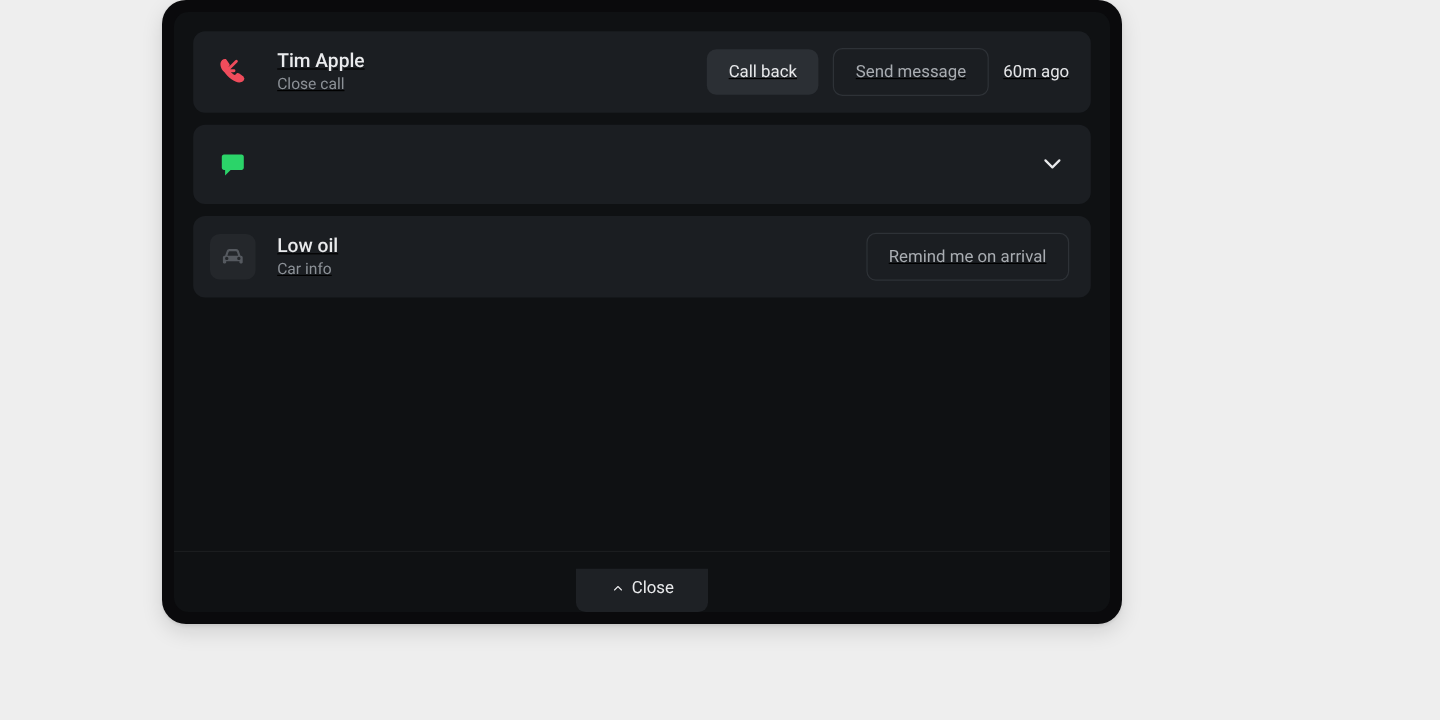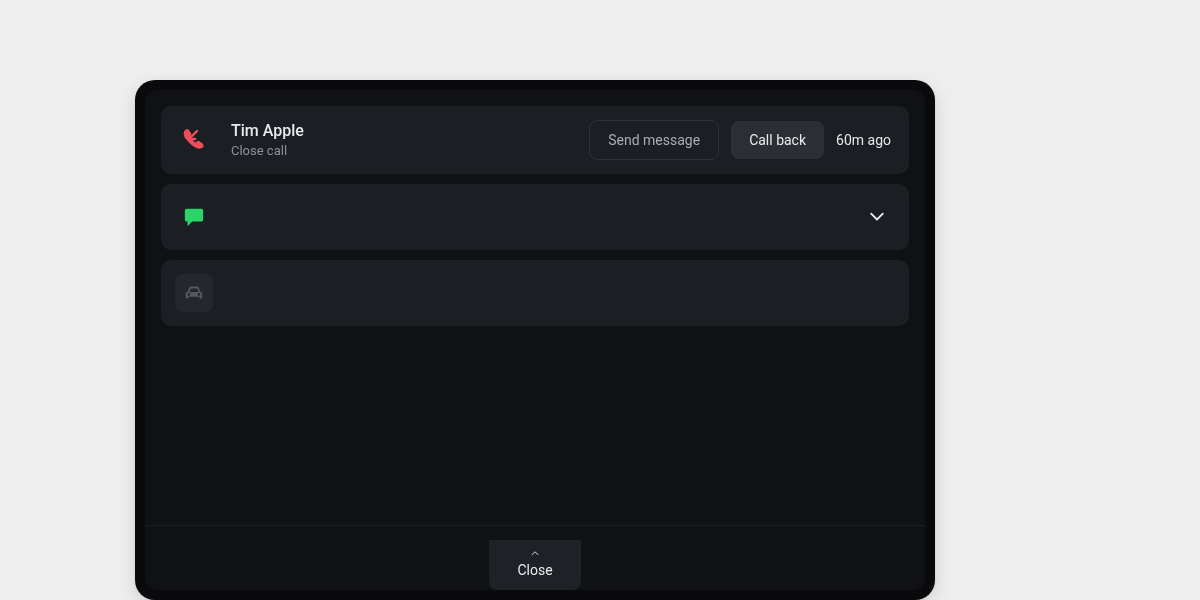--- a/index.html
+++ b/index.html
@@ -8,22 +8,23 @@
     width: 1200px;
     height: 600px;
     background: #eeeeee;
     font-family: -apple-system, BlinkMacSystemFont, "Segoe UI", Roboto, "Helvetica Neue", sans-serif;
     -webkit-font-smoothing: antialiased;
   }
   .stage {
     width: 1070px;
     height: 600px;
     display: flex;
-    align-items: flex-end;
-    justify-content: center;
+    align-items: flex-start;
+    justify-content: center;
+    text-decoration: underline;
   }
   .device {
     width: 800px;
     height: 520px;
     background: #0a0a0c;
     border-radius: 20px;
     box-shadow: 0 6px 18px rgba(0,0,0,0.12), 0 1px 3px rgba(0,0,0,0.08);
     position: relative;
     box-sizing: border-box;
     padding: 10px;
@@ -134,21 +135,21 @@
     height: 1px;
     background: rgba(255,255,255,0.05);
   }
   .close-pill {
     margin-top: 15px;
     background: #1e2125;
     color: #e9eaec;
     border-radius: 0 0 8px 8px;
     padding: 8px 28px 12px 28px;
     display: flex;
-    flex-direction: column;
+    flex-direction: row;
     align-items: center;
     gap: 4px;
     cursor: pointer;
     font-size: 14px;
     min-width: 70px;
     box-sizing: border-box;
   }
 </style>
 </head>
 <body>
@@ -163,22 +164,22 @@
             <path d="M6 3v6M6 9h6M6 9L14 1" stroke="#ef4c5c" stroke-width="2.4" stroke-linecap="round" stroke-linejoin="round" fill="none" transform="translate(1,2)"></path>
             <path d="M21.8 17.2c0 .36-.8.72-.24 1.06-.16.34-.38.66-.66.96-.48.52-1 .9-1.6 1.14-.58.24-1.22.36-1.9.36-1 0-2.06-.24-3.18-.72-1.12-.48-2.24-1.14-3.36-1.96-1.12-.84-2.18-1.78-3.2-2.8-1-1.02-1.94-2.08-2.76-3.2C3.48 10.92 2.84 9.8 2.38 8.7c-.46-1.12-.7-2.18-.7-3.2 0-.66.12-1.3.36-1.88.24-.6.62-1.14 1.16-1.62.64-.62 1.34-.92 2.08-.92.28 0 .56.06.8.18.26.12.48.3.66.56L8.9 4.88c.18.24.3.46.38.68.08.2.12.4.12.58 0 .24-.06.46-.2.68-.12.22-.3.44-.52.66l-.74.76c-.1.1-.14.22-.14.36 0 .08.02.14.04.22.04.08.08.14.1.2.18.34.5.78.94 1.3.46.52.94 1.06 1.46 1.58.54.54 1.06 1.02 1.6 1.48.52.44.96.74 1.32.92.04.02.1.06.18.1.08.04.16.04.26.04.16 0 .28-.06.38-.16l.74-.72c.24-.24.46-.42.68-.54.22-.14.44-.2.68-.2.18 0 .38.04.6.12.22.08.44.2.68.36l3.1 2.2c.26.18.44.4.56.64.1.26.16.5.16.78z" fill="#ef4c5c"></path>
           </svg>
         </div>
         <div class="titles">
           <div class="title">Tim Apple</div>
           <div class="subtitle">Close call</div>
         </div>
         <div class="spacer"></div>
         <div class="actions">
+          <div class="btn btn-solid">Call back</div>
           <div class="btn btn-outline">Send message</div>
-          <div class="btn btn-solid">Call back</div>
           <div class="timestamp">60m ago</div>
         </div>
       </div>
 
       <div class="card">
         <div class="icon-wrap">
           <svg width="22" height="22" viewBox="0 0 24 24">
             <path d="M4 3h16c1.1 0 2 .9 2 2v10c0 1.1-.9 2-2 2H10l-5 5v-5H4c-1.1 0-2-.9-2-2V5c0-1.1.9-2 2-2z" fill="#2bd469"></path>
           </svg>
         </div>
@@ -189,21 +190,28 @@
           </svg>
         </div>
       </div>
 
       <div class="card">
         <div class="icon-wrap with-bg">
           <svg width="22" height="22" viewBox="0 0 24 24">
             <path d="M5 11l1.5-4.2C6.8 5.7 7.8 5 8.9 5h6.2c1.1 0 2.1.7 2.4 1.8L19 11h.5c.8 0 1.5.7 1.5 1.5V17c0 .6-.4 1-1 1h-1c-.6 0-1-.4-1-1v-1H6v1c0 .6-.4 1-1 1H4c-.6 0-1-.4-1-1v-4.5C3 11.7 3.7 11 4.5 11H5zm2.1 0h9.8l-1.1-3.3c-.14-.4-.52-.7-.95-.7H9.15c-.43 0-.81.3-.95.7L7.1 11zM6.5 15c.8 0 1.5-.7 1.5-1.5S7.3 12 6.5 12 5 12.7 5 13.5 5.7 15 6.5 15zm11 0c.8 0 1.5-.7 1.5-1.5S18.3 12 17.5 12 16 12.7 16 13.5s.7 1.5 1.5 1.5z" fill="#55595f"></path>
           </svg>
         </div>
+        <div class="titles">
+          <div class="title">Low oil</div>
+          <div class="subtitle">Car info</div>
+        </div>
         <div class="spacer"></div>
+        <div class="actions">
+          <div class="btn btn-outline">Remind me on arrival</div>
+        </div>
       </div>
 
       <div class="bottom-bar">
         <div class="bottom-separator"></div>
         <div class="close-pill">
           <svg width="14" height="10" viewBox="0 0 24 24" fill="none">
             <path d="M5 16l7-7 7 7" stroke="#e9eaec" stroke-width="2.2" stroke-linecap="round" stroke-linejoin="round"></path>
           </svg>
           <span>Close</span>
         </div>

